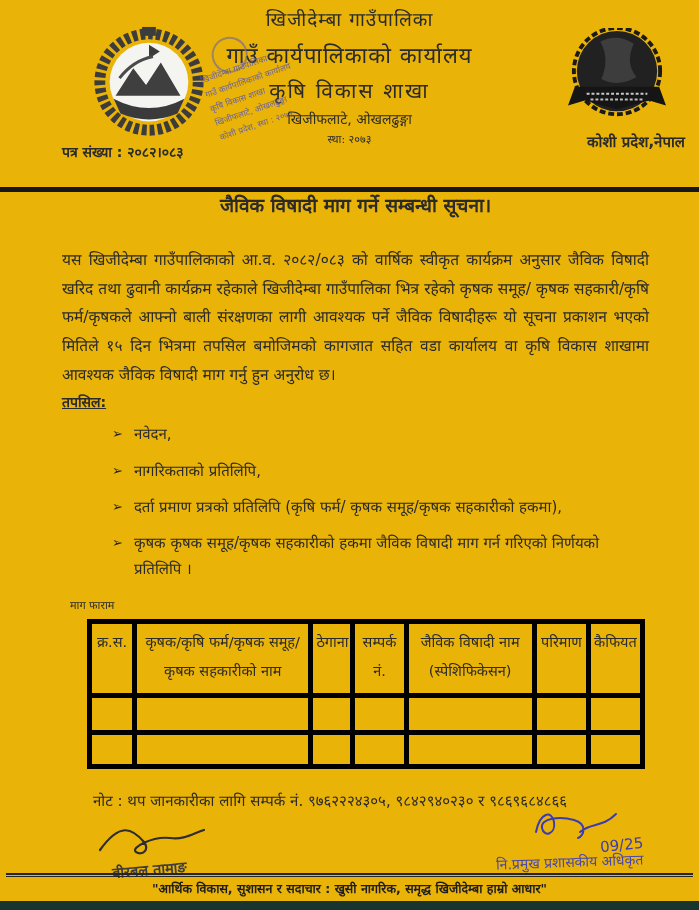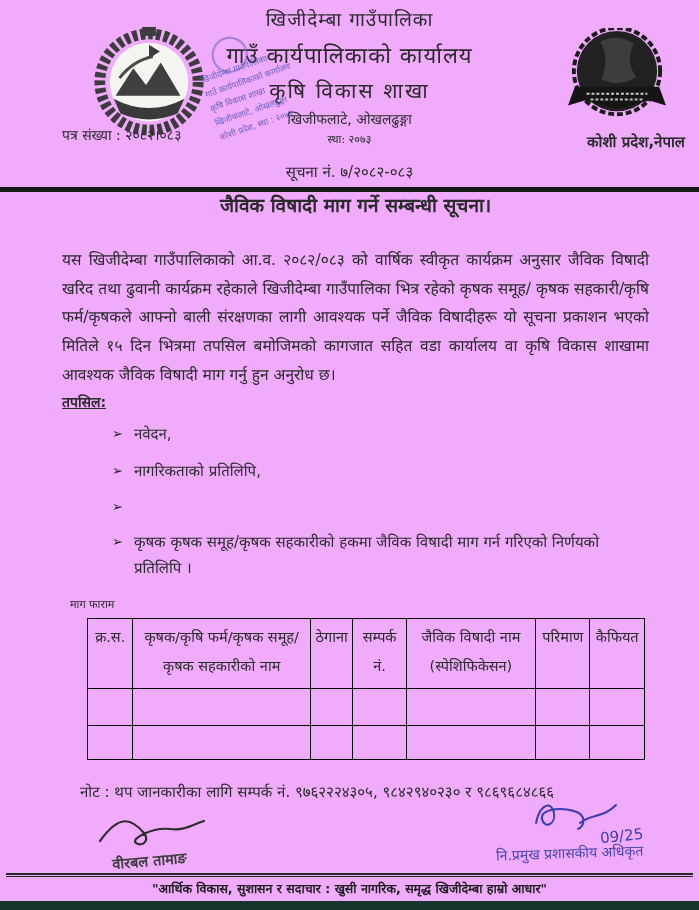--- a/index.html
+++ b/index.html
@@ -1,36 +1,36 @@
 <!DOCTYPE html>
 <html><head>
 <meta charset="utf-8">
 <style>
   * { margin: 0; padding: 0; box-sizing: border-box; }
   html, body { background: #777; }
   body { display: flex; justify-content: center; }
   .page {
     position: relative;
     width: 699px; height: 910px;
-    background: #f0abfc;
+    background: #eab308;
     font-family: "DejaVu Sans", sans-serif;
     color: #2b2b2b;
     overflow: hidden;
   }
 
   
   .header { position: relative; height: 187px; }
   .emblem { position: absolute; left: 90px; top: 22px; width: 118px; height: 125px; }
   .hdr-center { position: absolute; left: 50%; transform: translateX(-50%); top: 6px; width: 340px; text-align: center; }
   .hdr-municipality { font-size: 19px; letter-spacing: 1px; margin-bottom: 7px; }
   .hdr-office { font-size: 22px; letter-spacing: 1px; margin-bottom: 7px; }
   .hdr-department { font-size: 21px; letter-spacing: 2px; margin-bottom: 5px; }
   .hdr-address { font-size: 14px; margin-bottom: 3px; }
   .hdr-established { font-size: 11px; }
-  .letter-no { position: absolute; left: 62px; top: 125px; font-size: 14px; font-weight: normal; }
+  .letter-no { position: absolute; left: 62px; top: 142px; font-size: 14px; font-weight: bold; }
   .province { position: absolute; right: 14px; top: 131px; font-size: 15px; font-weight: bold; }
   .seal { position: absolute; right: 28px; top: 28px; width: 108px; height: 98px; }
   .notice-no { position: absolute; left: 50%; transform: translateX(-50%); top: 161px; font-size: 15px; white-space: nowrap; }
 
   
   .stamp { position: absolute; left: 206px; top: 46px; width: 160px; transform: rotate(-19deg); color: rgba(86,86,180,.85); z-index: 3; }
   .stamp-circle { position: absolute; left: 18px; top: -26px; width: 36px; height: 36px; border: 2px solid rgba(86,86,180,.5); border-radius: 50%; }
   .stamp-line { font-size: 8.5px; line-height: 1.75; white-space: nowrap; }
 
   .divider { height: 5px; background: #171717; }
@@ -42,28 +42,28 @@
   .body-text { margin-top: 28px; font-size: 15.5px; line-height: 1.85; text-align: justify; }
   .details-label { margin-top: 3px; font-size: 14px; font-weight: bold; text-decoration: underline; }
 
   .req-list { margin: 10px 0 0 50px; list-style: none; }
   .req-item { display: flex; gap: 11px; margin-bottom: 10px; font-size: 15px; line-height: 1.75; padding-right: 20px; }
   .req-bullet { font-size: 13px; line-height: 1.95; color: #222; flex: 0 0 auto; }
 
   .form-label { margin-top: 14px; font-size: 11px; margin-left: 8px; }
 
   table.demand { margin: 7px 0 0 25px; width: 558px; border-collapse: collapse; table-layout: fixed; }
-  table.demand th, table.demand td { border: 1px solid #000000; }
+  table.demand th, table.demand td { border: 5px solid #000000; }
   table.demand th { font-weight: normal; font-size: 14.5px; line-height: 2.05; padding: 4px 3px 6px; text-align: center; vertical-align: top; }
   table.demand td { height: 37px; }
   table.demand tr.r2 td { height: 34px; }
   .c0 { width: 45px; } .c1 { width: 176px; } .c2 { width: 42px; } .c3 { width: 53px; }
   .c4 { width: 128px; } .c5 { width: 54px; } .c6 { width: 54px; }
 
-  .note { margin: 21px 0 0 18px; font-size: 15px; }
+  .note { margin: 21px 0 0 31px; font-size: 15px; }
 
   
   .sig-area { position: relative; height: 100px; margin-top: 2px; }
   .sig-left { position: absolute; left: 28px; top: 8px; }
   .sig-left .sig-name { transform: rotate(-5deg); margin: -6px 0 0 22px; font-size: 14.5px; font-weight: 600; color: #3d3d3d; }
   .sig-right { position: absolute; right: -38px; top: -8px; text-align: right; padding-right: 44px; }
   .sig-right .sig-date { display: inline-block; transform: rotate(-6deg); font-size: 15px; color: #3b3bb2; margin-left: -24px; vertical-align: bottom; }
   .sig-right .sig-title { transform: rotate(-2deg); margin-top: -2px; font-size: 14px; color: #4646ae; white-space: nowrap; }
 
   
@@ -111,21 +111,20 @@
     <svg class="seal" viewBox="0 0 110 100">
       <circle cx="55" cy="44" r="41" fill="#212121"></circle>
       <circle cx="55" cy="44" r="44" fill="none" stroke="#1a1a1a" stroke-width="4" stroke-dasharray="6 3"></circle>
       <path d="M38 14 q17 -9 34 2 q-9 20 3 34 q-19 11 -36 2 q9 -20 -1 -38 Z" fill="#4d4d4d" opacity="0.65"></path>
       <path d="M12 60 L98 60 L105 79 L88 74 L55 83 L22 74 L5 79 Z" fill="#151515"></path>
       <line x1="24" y1="67" x2="86" y2="67" stroke="#c9c9c9" stroke-width="2" stroke-dasharray="3 2"></line>
       <line x1="28" y1="73" x2="82" y2="73" stroke="#bdbdbd" stroke-width="2" stroke-dasharray="3 2"></line>
     </svg>
 
     <div class="province">कोशी प्रदेश,नेपाल</div>
-    <div class="notice-no">सूचना नं. ७/२०८२-०८३</div>
   </div>
 
   <div class="divider"></div>
 
   <div class="main">
 
     <div class="title">जैविक विषादी माग गर्ने सम्बन्धी सूचना।</div>
     <p class="body-text">यस खिजीदेम्बा गाउँपालिकाको आ.व. २०८२/०८३ को वार्षिक स्वीकृत कार्यक्रम अनुसार जैविक विषादी खरिद तथा ढुवानी कार्यक्रम रहेकाले खिजीदेम्बा गाउँपालिका भित्र रहेको कृषक समूह/ कृषक सहकारी/कृषि फर्म/कृषकले आफ्नो बाली संरक्षणका लागी आवश्यक पर्ने जैविक विषादीहरू यो सूचना प्रकाशन भएको मितिले १५ दिन भित्रमा तपसिल बमोजिमको कागजात सहित वडा कार्यालय वा कृषि विकास शाखामा आवश्यक जैविक विषादी माग गर्नु हुन अनुरोध छ।</p>
     <div class="details-label">तपसिल:</div>
 
@@ -133,20 +132,21 @@
       <li class="req-item">
         <span class="req-bullet">➢</span>
         <span>नवेदन,</span>
       </li>
       <li class="req-item">
         <span class="req-bullet">➢</span>
         <span>नागरिकताको प्रतिलिपि,</span>
       </li>
       <li class="req-item">
         <span class="req-bullet">➢</span>
+        <span>दर्ता प्रमाण प्रत्रको प्रतिलिपि (कृषि फर्म/ कृषक समूह/कृषक सहकारीको हकमा),</span>
       </li>
       <li class="req-item">
         <span class="req-bullet">➢</span>
         <span>कृषक कृषक समूह/कृषक सहकारीको हकमा जैविक विषादी माग गर्न गरिएको निर्णयको प्रतिलिपि ।</span>
       </li>
     </ul>
 
     <div class="form-label">माग फाराम</div>
 
     <table class="demand">

